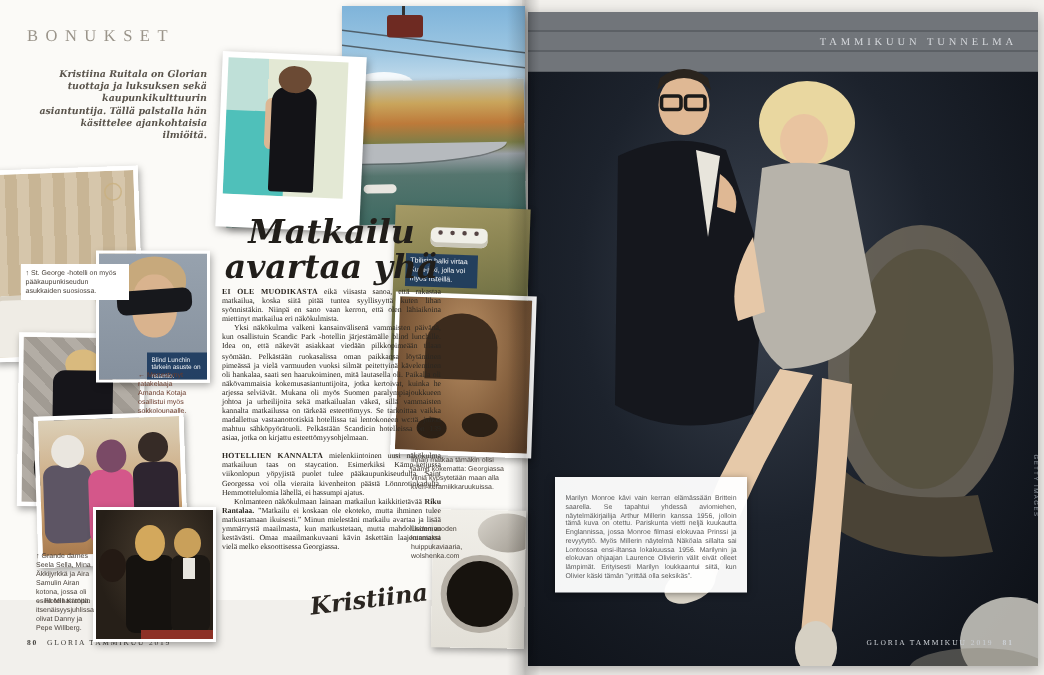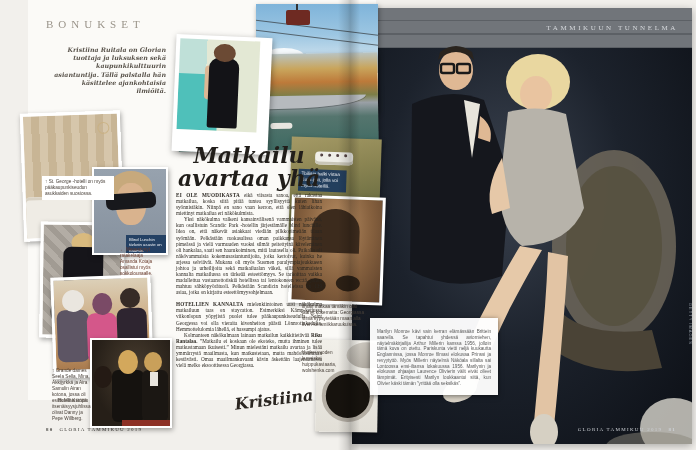--- a/index.html
+++ b/index.html
@@ -1,19 +1,19 @@
 <!DOCTYPE html>
 <html><head>
 <meta charset="utf-8">
 <style>
   html,body{margin:0;padding:0;background:#efedea;}
   .spread{position:relative;width:696px;height:450px;background:#f2f0ec;overflow:hidden;
           font-family:"Liberation Sans",sans-serif;}
   
-  .page-left{position:absolute;left:0;top:0;width:348px;height:400px;background:#fbfaf7;margin-left:28px;}
+  .page-left{position:absolute;left:0;top:0;width:348px;height:400px;background:#fbfaf7;}
   .page-right{position:absolute;left:352px;top:8px;width:340px;height:436px;background:#11151c;
               box-shadow:0 2px 8px rgba(0,0,0,.3);overflow:hidden;}
   .gutter{position:absolute;left:338px;top:0;width:22px;height:450px;z-index:60;pointer-events:none;
           background:linear-gradient(90deg,rgba(0,0,0,0) 0%,rgba(0,0,0,.14) 45%,rgba(0,0,0,.20) 55%,rgba(0,0,0,0) 100%);}
   
   .photo{position:absolute;box-shadow:1px 2px 5px rgba(0,0,0,.35);overflow:hidden;}
   .pframe{border:3px solid #fff;}
   .cap{position:absolute;font:400 4.7px/5.9px "Liberation Sans",sans-serif;color:#49413a;z-index:12;}
   .capbox{background:#fff;padding:3px 3px;}
   .navybox{background:rgba(27,58,94,.92);color:#f2f4f7;padding:2px 3px;}

